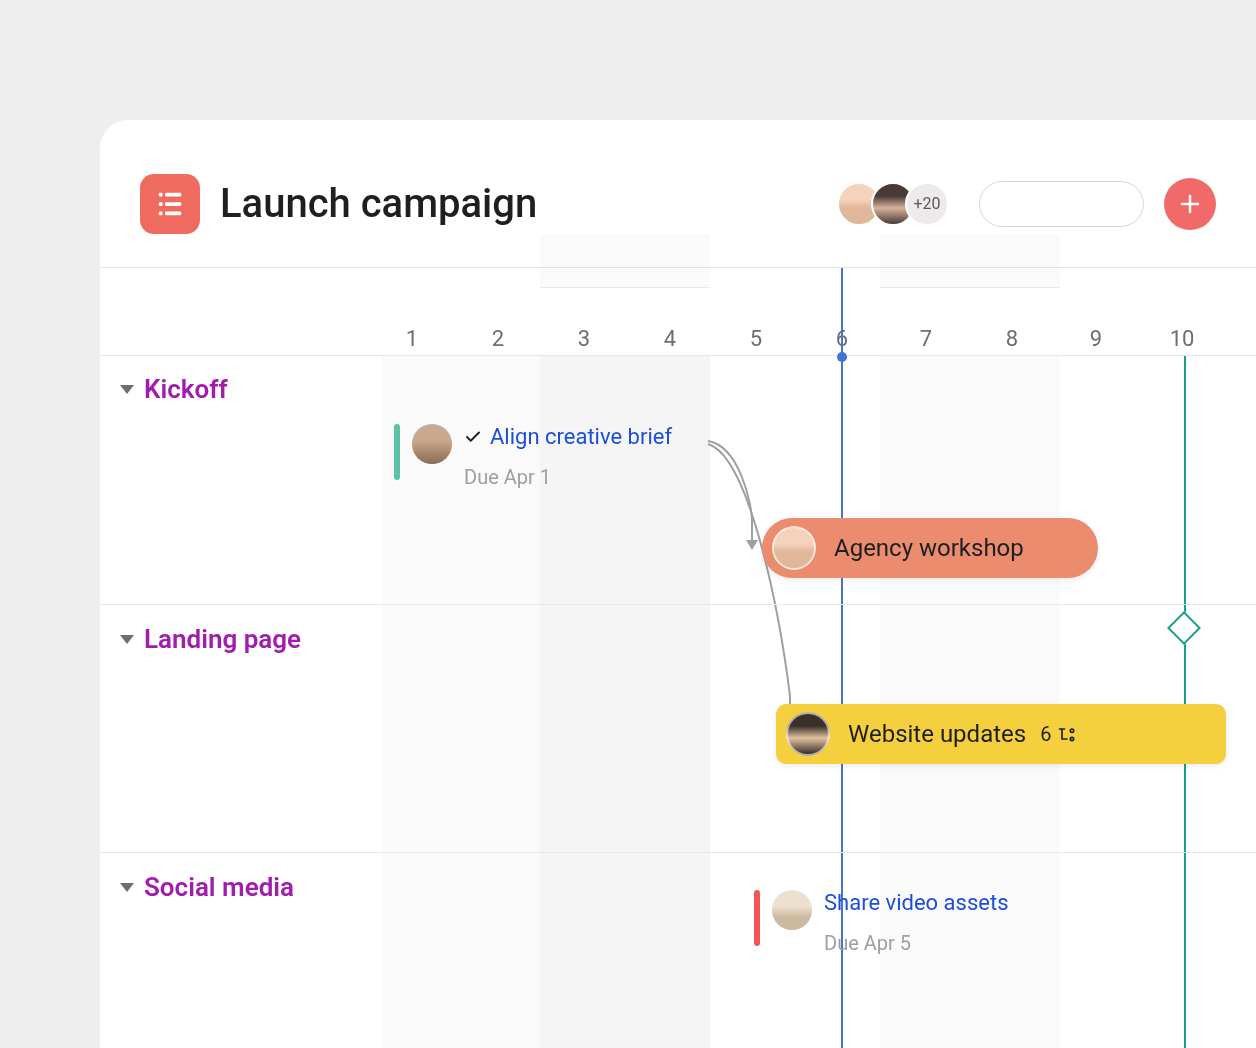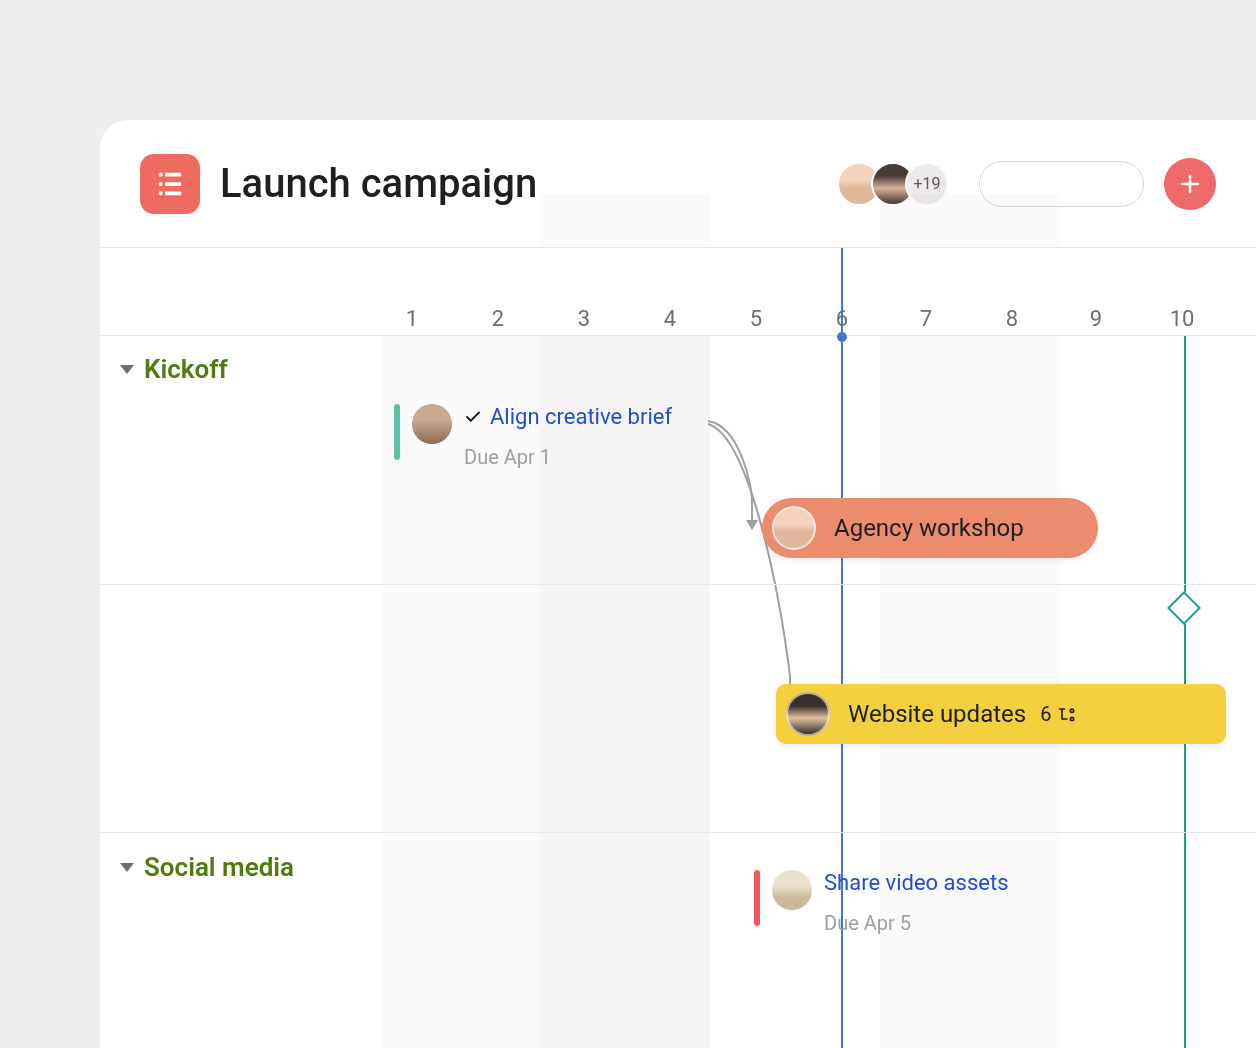--- a/index.html
+++ b/index.html
@@ -20,20 +20,21 @@
     border-radius: 28px 0 0 0;
   }
 
   
   .header {
     height: 128px;
     display: flex;
     align-items: center;
     padding: 0 40px;
     border-bottom: 1px solid #e8e8e8;
+    margin-top: 20px;
   }
   .project-icon {
     width: 60px; height: 60px;
     background: #ef6b60;
     border-radius: 14px;
     display: flex; align-items: center; justify-content: center;
     margin-right: 20px;
   }
   .project-icon svg { width: 30px; height: 30px; fill: #fff; }
   .project-title {
@@ -141,21 +142,21 @@
     transform: translate(-50%, -50%) rotate(45deg);
   }
 
   
   .section-header {
     position: absolute;
     left: 20px;
     display: flex; align-items: center;
     font-size: 26px;
     font-weight: 600;
-    color: #4d7c0f;
+    color: #a21caf;
     cursor: pointer;
   }
   .section-header .caret {
     width: 0; height: 0;
     border-left: 7px solid transparent;
     border-right: 7px solid transparent;
     border-top: 9px solid #6d6e6f;
     margin-right: 10px;
   }
   .section-divider {
@@ -244,21 +245,21 @@
         <rect x="8" y="10.5" width="13" height="3" rx="1"></rect>
         <rect x="3" y="18" width="3" height="3" rx="1"></rect>
         <rect x="8" y="18" width="13" height="3" rx="1"></rect>
       </svg>
     </div>
     <div class="project-title">Launch campaign</div>
     <div class="header-spacer"></div>
     <div class="avatar-stack">
       <div class="avatar avatar-1"></div>
       <div class="avatar avatar-2"></div>
-      <div class="avatar-count">+19</div>
+      <div class="avatar-count">+20</div>
     </div>
     <div class="search-pill"></div>
     <div class="add-button">
       <svg viewBox="0 0 24 24">
         <path d="M12 4v16M4 12h16" stroke-width="2.5" stroke-linecap="round"></path>
       </svg>
     </div>
   </div>
 
   <div class="timeline-container">
@@ -315,20 +316,24 @@
           <div class="due">Due Apr 1</div>
         </div>
       </div>
 
       <div class="task-bar" style="left: 662px; top: 162px; width: 336px; background: rgb(236, 140, 111); border-radius: 30px;">
         <div class="avatar-sm av-b"></div>
         <span>Agency workshop</span>
       </div>
 
       <div class="section-divider" style="top:248px;"></div>
+      <div class="section-header" style="top:268px;">
+        <span class="caret"></span>
+        <span>Landing page</span>
+      </div>
 
       <div class="task-bar" style="left: 676px; top: 348px; width: 450px; background: rgb(244, 208, 63);">
         <div class="avatar-sm av-c"></div>
         <span>Website updates</span>
         <span class="subtask-count">
           <span>6</span>
           <svg width="20" height="18" viewBox="0 0 24 20">
             <path d="M3 4h6M6 4v12h6M18 4a2 2 0 100 4 2 2 0 000-4zM18 14a2 2 0 100 4 2 2 0 000-4z" stroke="#1e1f21" stroke-width="2" fill="none" stroke-linecap="round"></path>
           </svg>
         </span>

